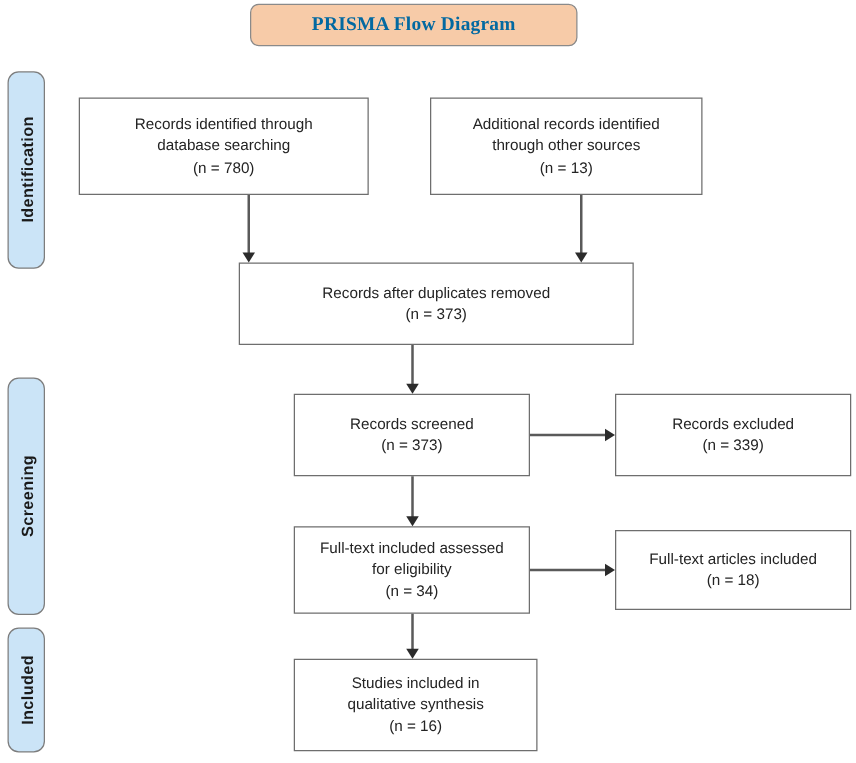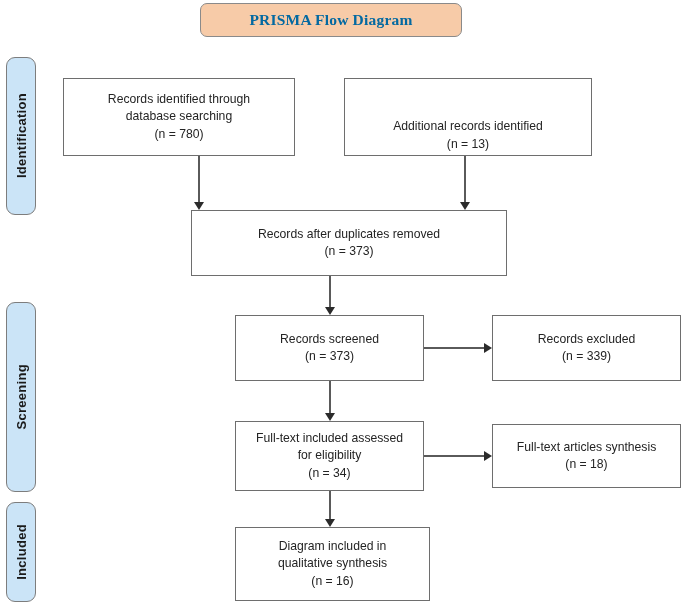--- a/index.html
+++ b/index.html
@@ -78,21 +78,21 @@
     justify-content: center;
     text-align: center;
     font-size: 12.2px;
     line-height: 1.42;
     color: #242424;
     padding: 2px 6px;
   }
   .node .ln { display: block; white-space: nowrap; }
 
   #node-db-search    { left: 63px;  top: 78px;  width: 232px; height: 78px; }
-  #node-other-src    { left: 344px; top: 78px;  width: 248px; height: 78px; justify-content: flex-end; }
+  #node-other-src    { left: 344px; top: 78px;  width: 218px; height: 78px; }
   #node-dedup        { left: 191px; top: 210px; width: 316px; height: 66px; justify-content: center; }
   #node-screened     { left: 235px; top: 315px; width: 189px; height: 66px; text-align: center; }
   #node-rec-excluded { left: 492px; top: 315px; width: 189px; height: 66px; }
   #node-fulltext     { left: 235px; top: 421px; width: 189px; height: 70px; }
   #node-ft-excluded  { left: 492px; top: 424px; width: 189px; height: 64px; }
   #node-included     { left: 235px; top: 527px; width: 195px; height: 74px; }
 
   
   .vline {
     position: absolute;
@@ -159,20 +159,21 @@
   </div>
 
   <div class="node" id="node-db-search">
     <span class="ln">Records identified through</span>
     <span class="ln">database searching</span>
     <span class="ln">(n = 780)</span>
   </div>
 
   <div class="node" id="node-other-src">
     <span class="ln">Additional records identified</span>
+    <span class="ln">through other sources</span>
     <span class="ln">(n = 13)</span>
   </div>
 
   <div class="node" id="node-dedup">
     <span class="ln">Records after duplicates removed</span>
     <span class="ln">(n = 373)</span>
   </div>
 
   <div class="node" id="node-screened">
     <span class="ln">Records screened</span>
@@ -184,26 +185,26 @@
     <span class="ln">(n = 339)</span>
   </div>
 
   <div class="node" id="node-fulltext">
     <span class="ln">Full-text included assessed</span>
     <span class="ln">for eligibility</span>
     <span class="ln">(n = 34)</span>
   </div>
 
   <div class="node" id="node-ft-excluded">
-    <span class="ln">Full-text articles synthesis</span>
+    <span class="ln">Full-text articles included</span>
     <span class="ln">(n = 18)</span>
   </div>
 
   <div class="node" id="node-included">
-    <span class="ln">Diagram included in</span>
+    <span class="ln">Studies included in</span>
     <span class="ln">qualitative synthesis</span>
     <span class="ln">(n = 16)</span>
   </div>
 
   <div class="vline" id="c1-v"></div>
   <div class="arrow-down" id="c1-a"></div>
 
   <div class="vline" id="c2-v"></div>
   <div class="arrow-down" id="c2-a"></div>
 

